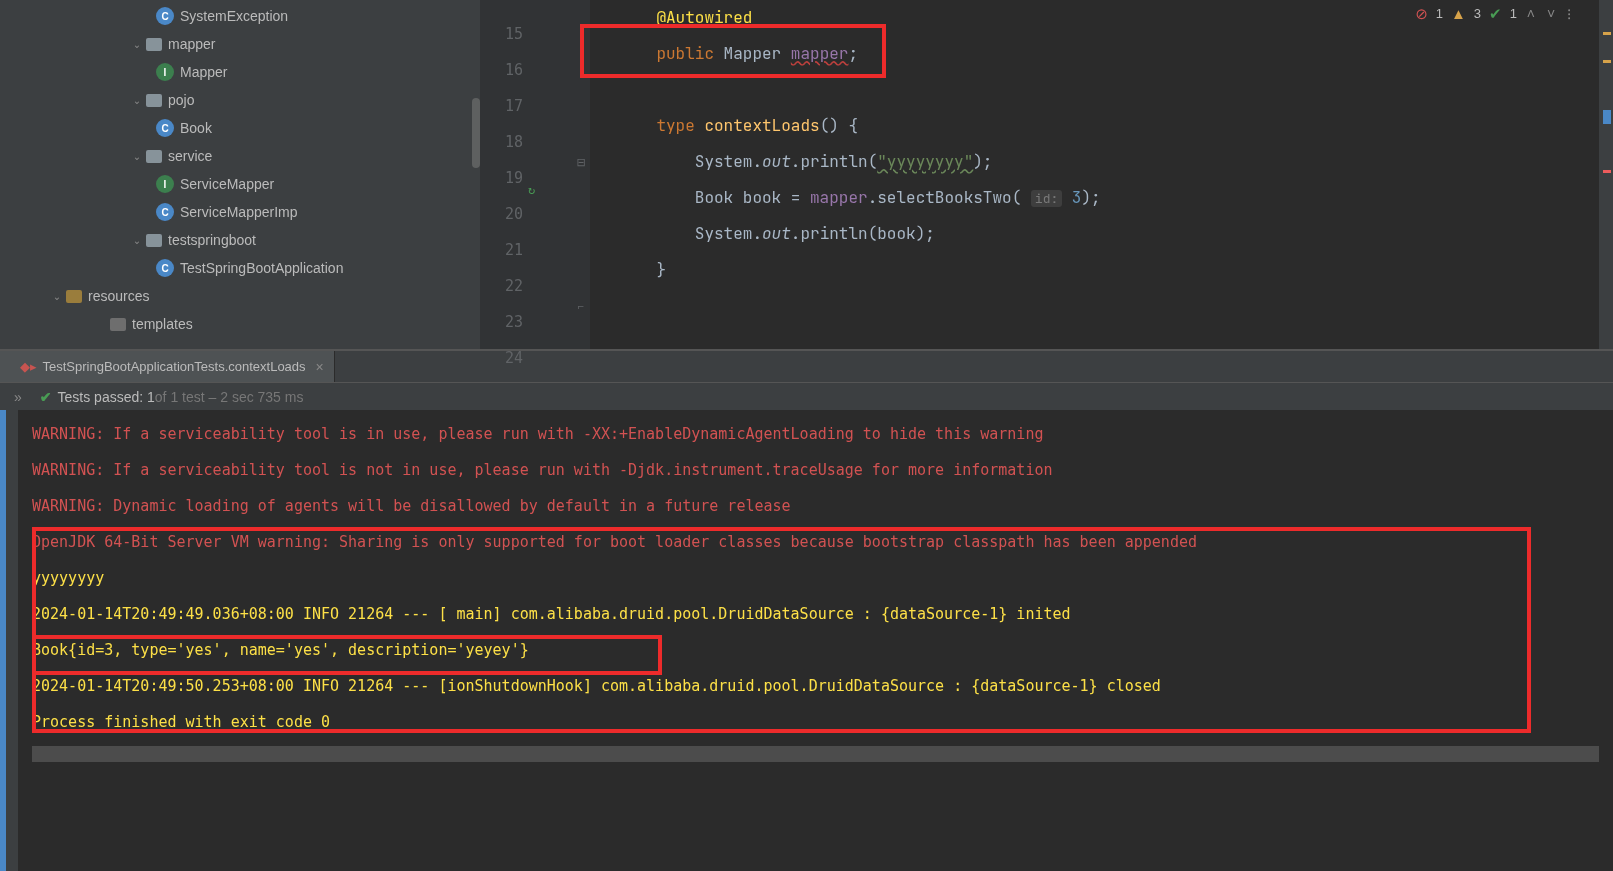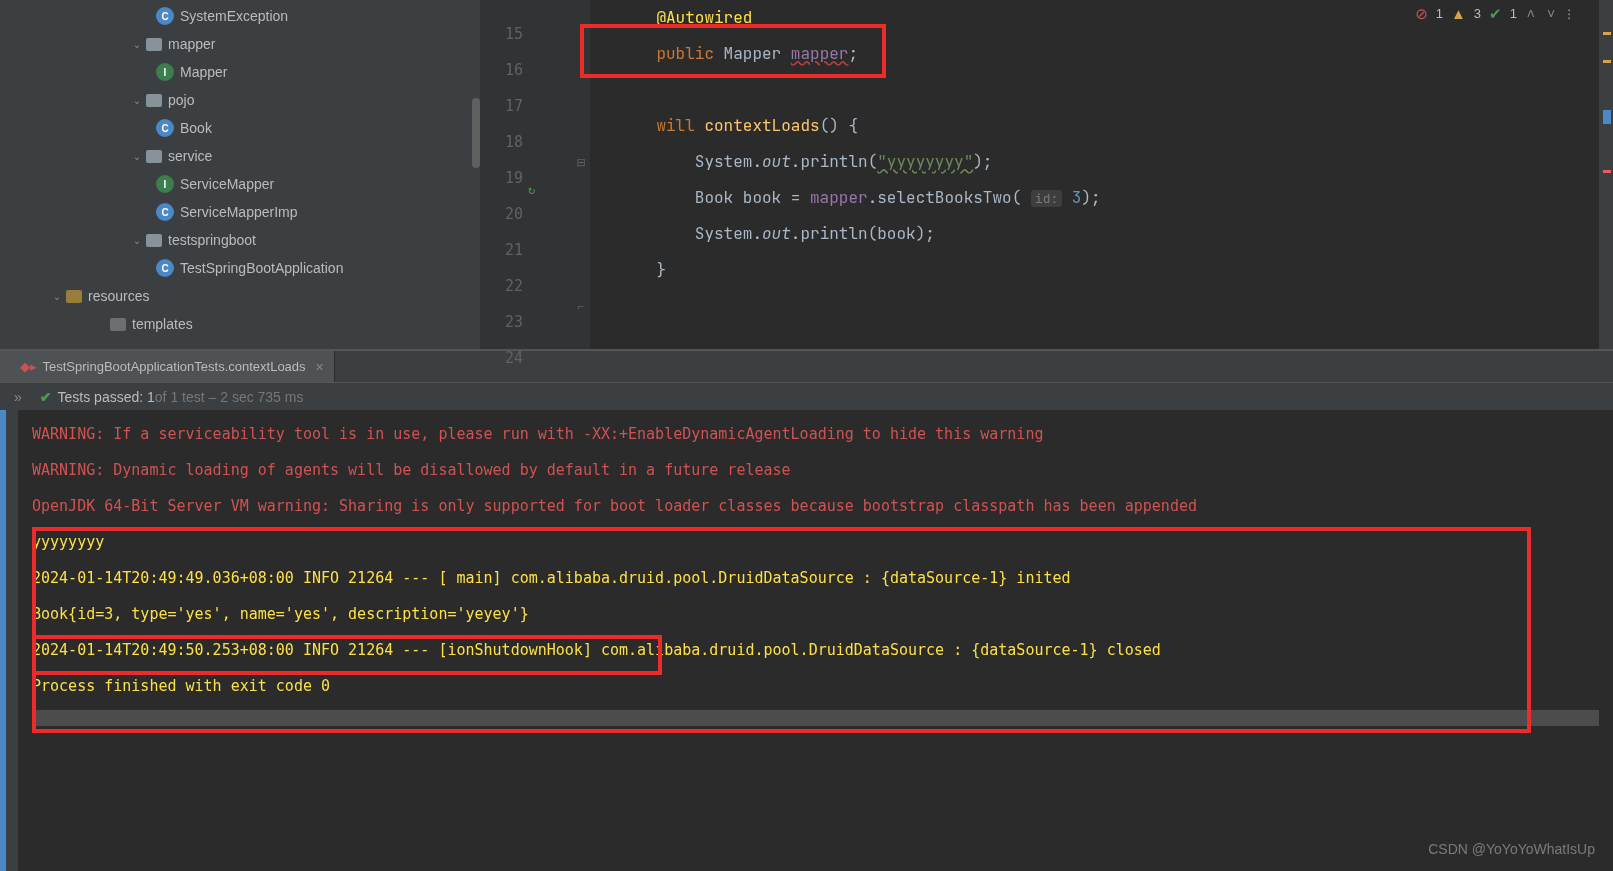--- a/index.html
+++ b/index.html
@@ -339,21 +339,21 @@
       <div class="fold-mark"></div>
         <div class="fold-mark"></div>
         <div class="fold-mark"></div>
       <div class="fold-mark">⌐</div>
     </div>
     <div class="code">
       <div class="hl-red-box"></div>
       <div class="code-line">    <span class="k-anno">@Autowired</span></div>
       <div class="code-line">    <span class="k-kw">public</span><span class="k-type"> Mapper </span><span class="k-field">mapper</span><span class="k-punc">;</span></div>
       <div class="code-line"></div>
-      <div class="code-line">    <span class="k-kw">will</span><span class="k-fn"> contextLoads</span><span class="k-punc">() {</span></div>
+      <div class="code-line">    <span class="k-kw">type</span><span class="k-fn"> contextLoads</span><span class="k-punc">() {</span></div>
       <div class="code-line">        <span class="k-type">System.</span><span class="k-static">out</span><span class="k-type">.println(</span><span class="k-str k-spell">"yyyyyyyy"</span><span class="k-punc">);</span></div>
       <div class="code-line">        <span class="k-type">Book book = </span><span class="k-mapper">mapper</span><span class="k-type">.selectBooksTwo( </span><span class="k-inlay">id:</span><span class="k-num"> 3</span><span class="k-punc">);</span></div>
       <div class="code-line">        <span class="k-type">System.</span><span class="k-static">out</span><span class="k-type">.println(book);</span></div>
       <div class="code-line">    <span class="k-punc">}</span></div>
       <div class="code-line"></div>
     </div>
 
     <div class="editor-status">
       <span class="stat-err">⊘</span>
         <span>1</span>
@@ -391,24 +391,24 @@
 </div>
 
 <div class="console-wrap">
   <div class="console-left">
     <div class="selector-bar"></div>
   </div>
   <div class="console">
     <div class="con-box1"></div>
     <div class="con-box2"></div>
     <div class="con-warn">WARNING: If a serviceability tool is in use, please run with -XX:+EnableDynamicAgentLoading to hide this warning</div>
+    <div class="con-warn">WARNING: If a serviceability tool is not in use, please run with -Djdk.instrument.traceUsage for more information</div>
     <div class="con-warn">WARNING: Dynamic loading of agents will be disallowed by default in a future release</div>
     <div class="con-warn">OpenJDK 64-Bit Server VM warning: Sharing is only supported for boot loader classes because bootstrap classpath has been appended</div>
     <div class="con-info">yyyyyyyy</div>
     <div class="con-info">2024-01-14T20:49:49.036+08:00  INFO 21264 --- [           main] com.alibaba.druid.pool.DruidDataSource   : {dataSource-1} inited</div>
     <div class="con-info">Book{id=3, type='yes', name='yes', description='yeyey'}</div>
     <div class="con-info">2024-01-14T20:49:50.253+08:00  INFO 21264 --- [ionShutdownHook] com.alibaba.druid.pool.DruidDataSource   : {dataSource-1} closed</div>
     <div class="con-info"> </div>
     <div class="con-info">Process finished with exit code 0</div>
     <div class="console-scroll-region"></div>
-    <div class="watermark">CSDN @YoYoYoWhatIsUp</div>
   </div>
 </div>
 
 </body></html>

